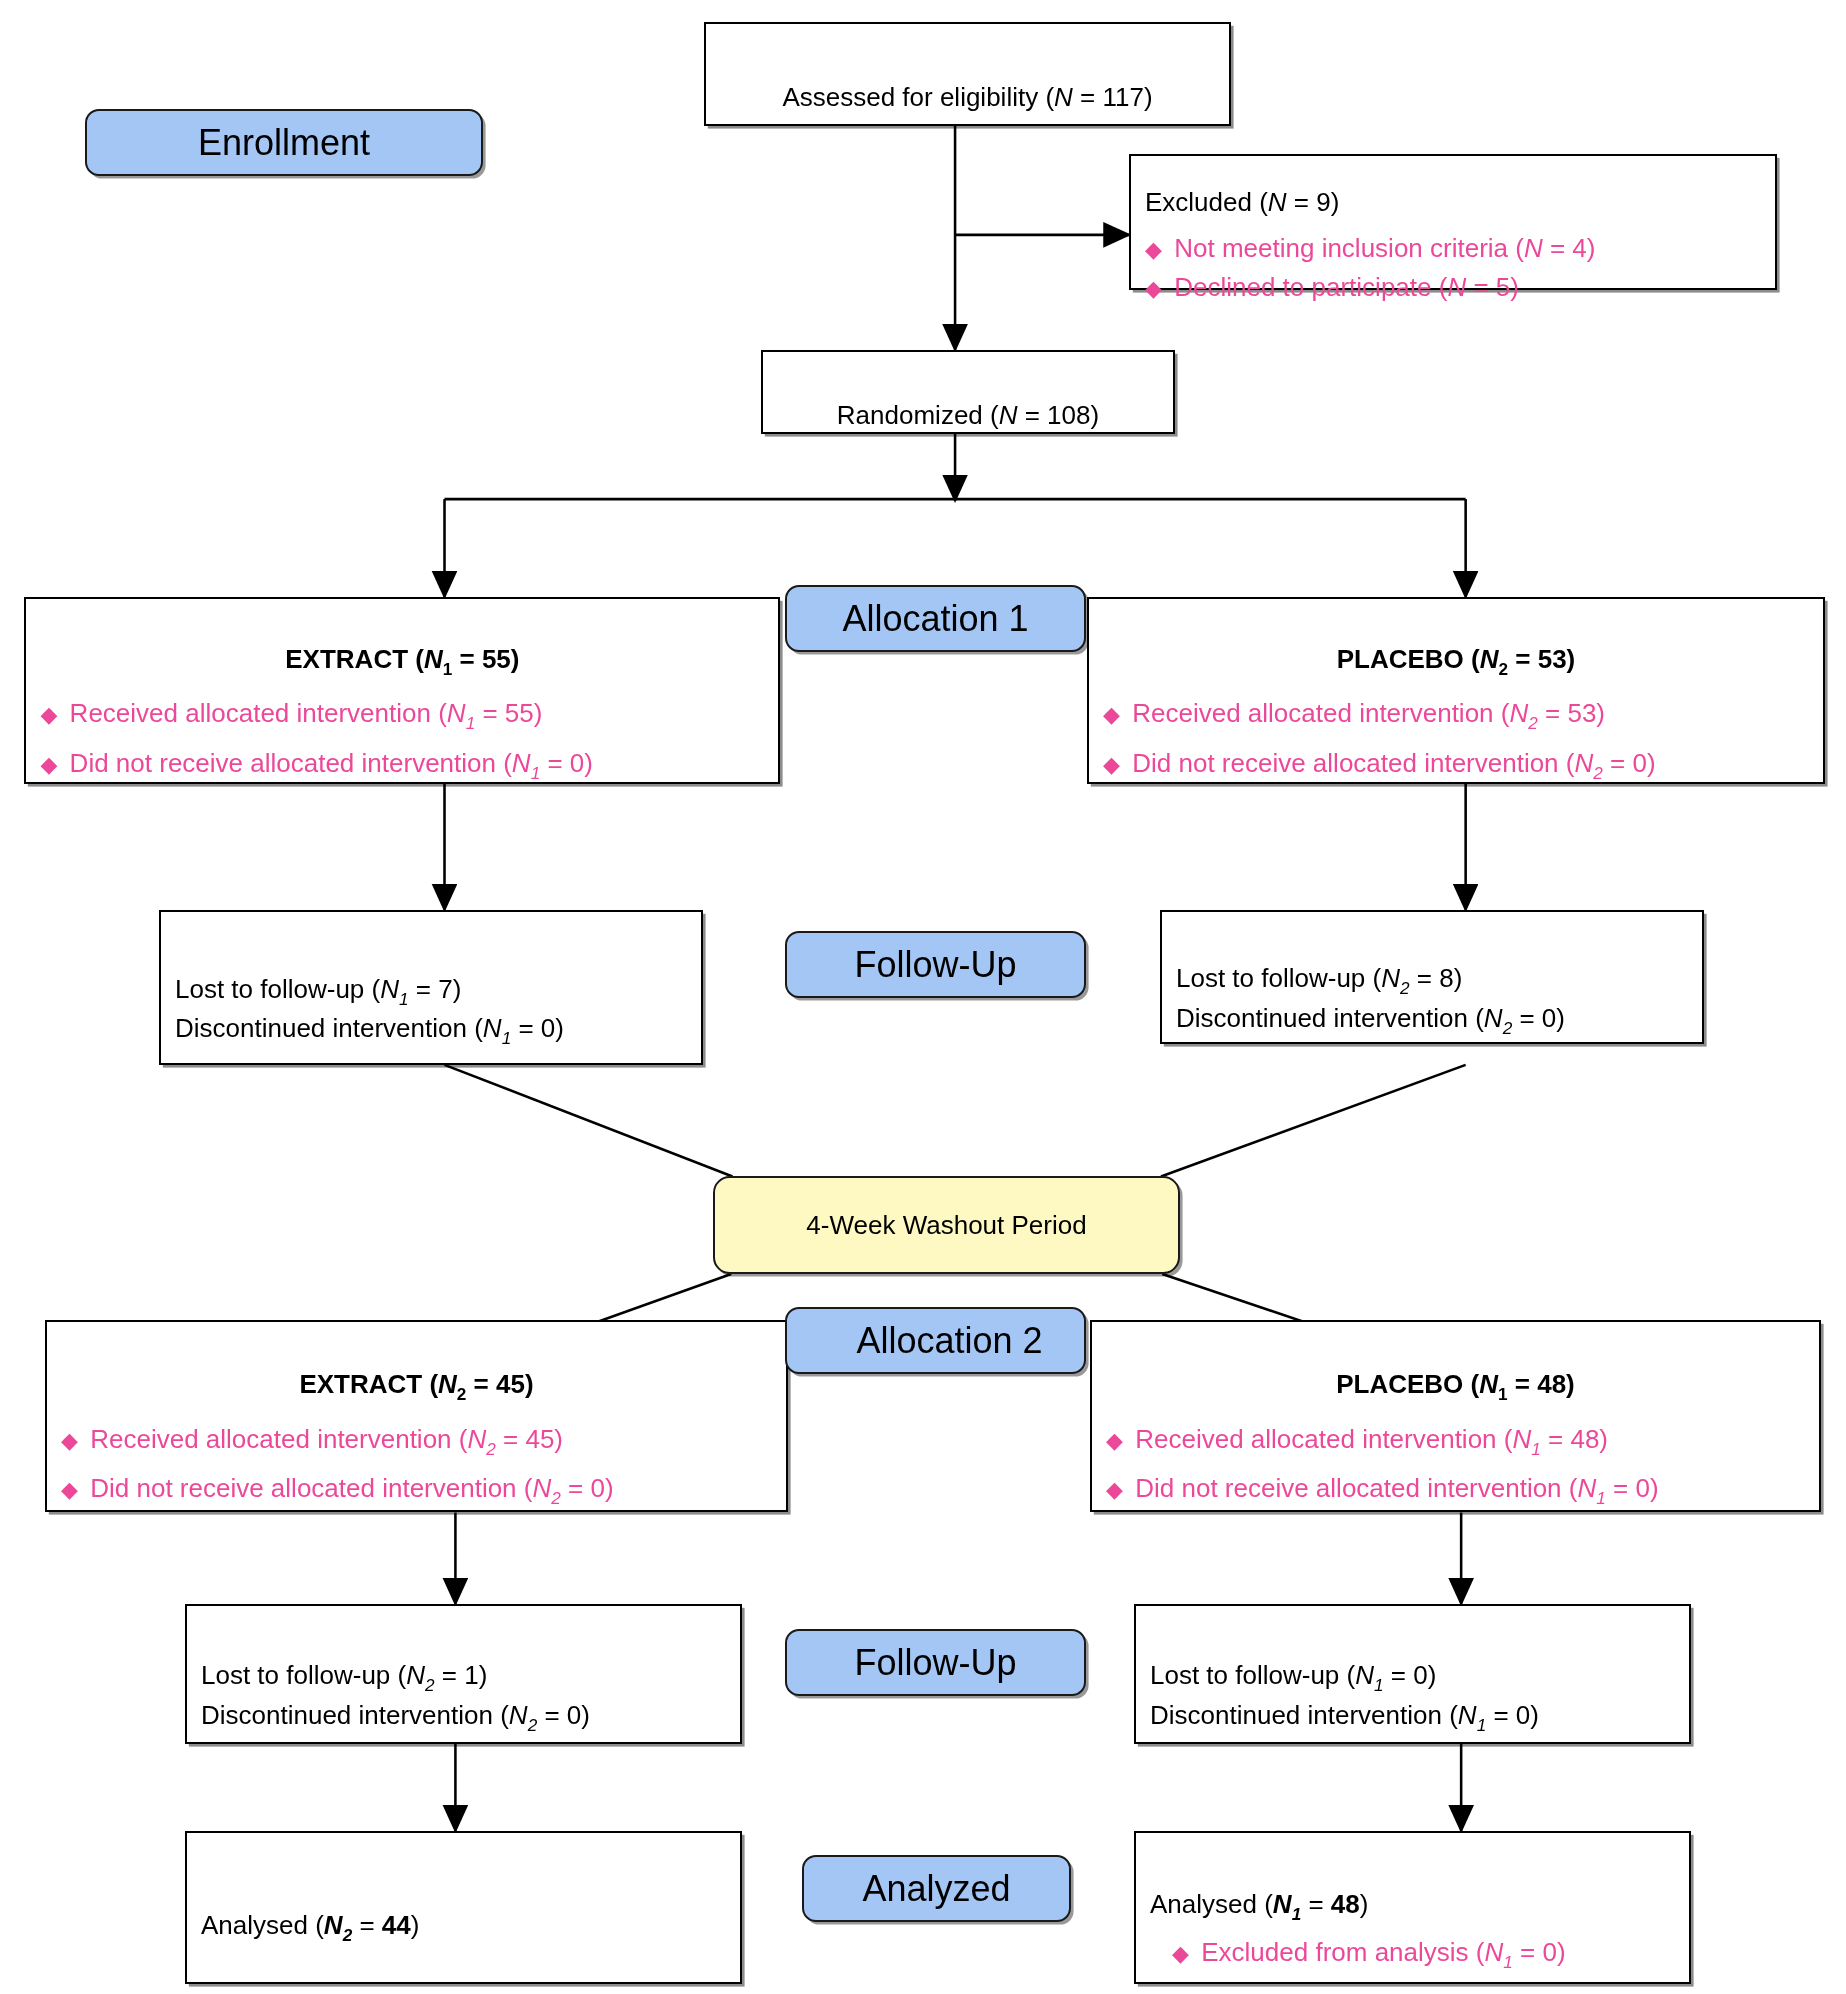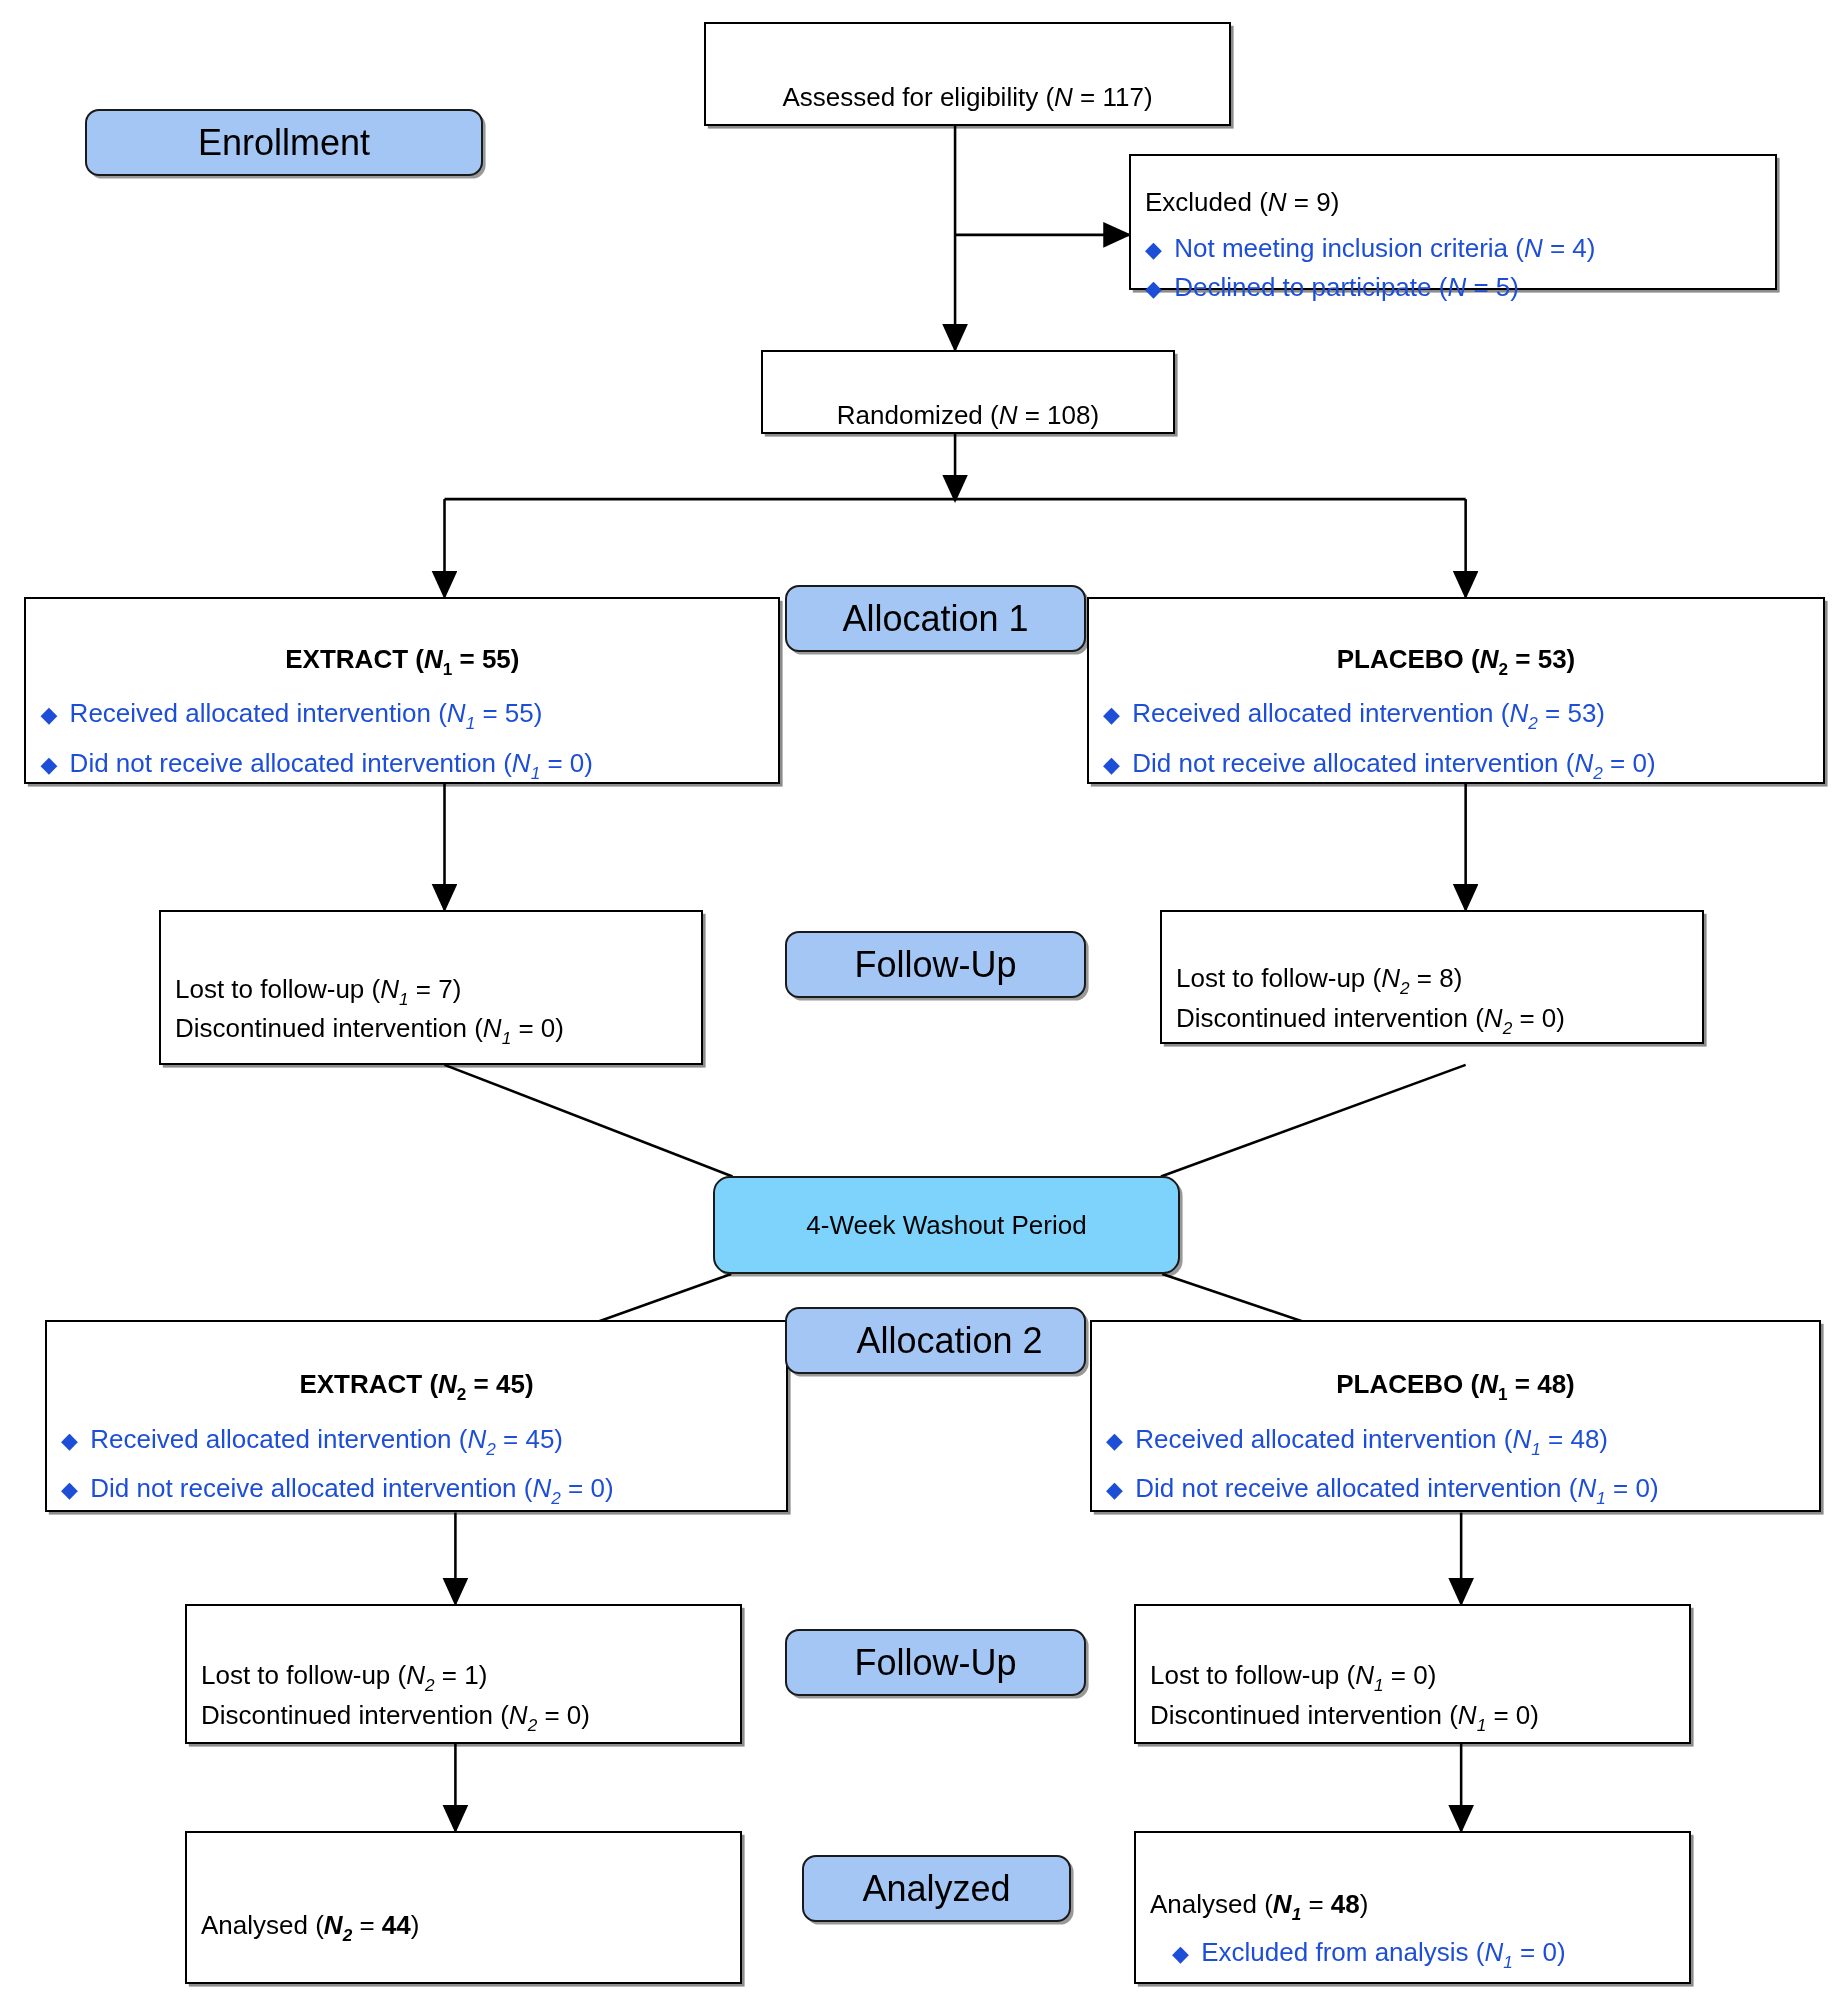--- a/index.html
+++ b/index.html
@@ -45,21 +45,21 @@
     line-height: 1.42;
     color: #000000;
     white-space: nowrap;
   }
   .txt.center { text-align: center; }
   .txt.bold { font-weight: bold; }
   .bullet-row {
     display: block;
     font-size: 26px;
     line-height: 1.5;
-    color: #1d4ed8;
+    color: #ec4899;
     white-space: nowrap;
   }
   .bullet-row .bul {
     display: inline-block;
     width: 22px;
     font-size: 22px;
     vertical-align: baseline;
   }
   .gap-sm { height: 7.7px; }
   .gap-md { height: 14px; }
@@ -79,21 +79,21 @@
   }
   .stage span {
     font-size: 36px;
     color: #000000;
     white-space: nowrap;
   }
   
   .washout {
     position: absolute;
     box-sizing: border-box;
-    background: #7dd3fc;
+    background: #fef9c3;
     border: 2.6px solid #1a1a1a;
     border-radius: 16.7px;
     display: flex;
     align-items: center;
     justify-content: center;
     box-shadow: 3.2px 3.2px 0 -0.6px rgba(0,0,0,0.4);
     z-index: 4;
   }
   .washout span {
     font-size: 26px;

